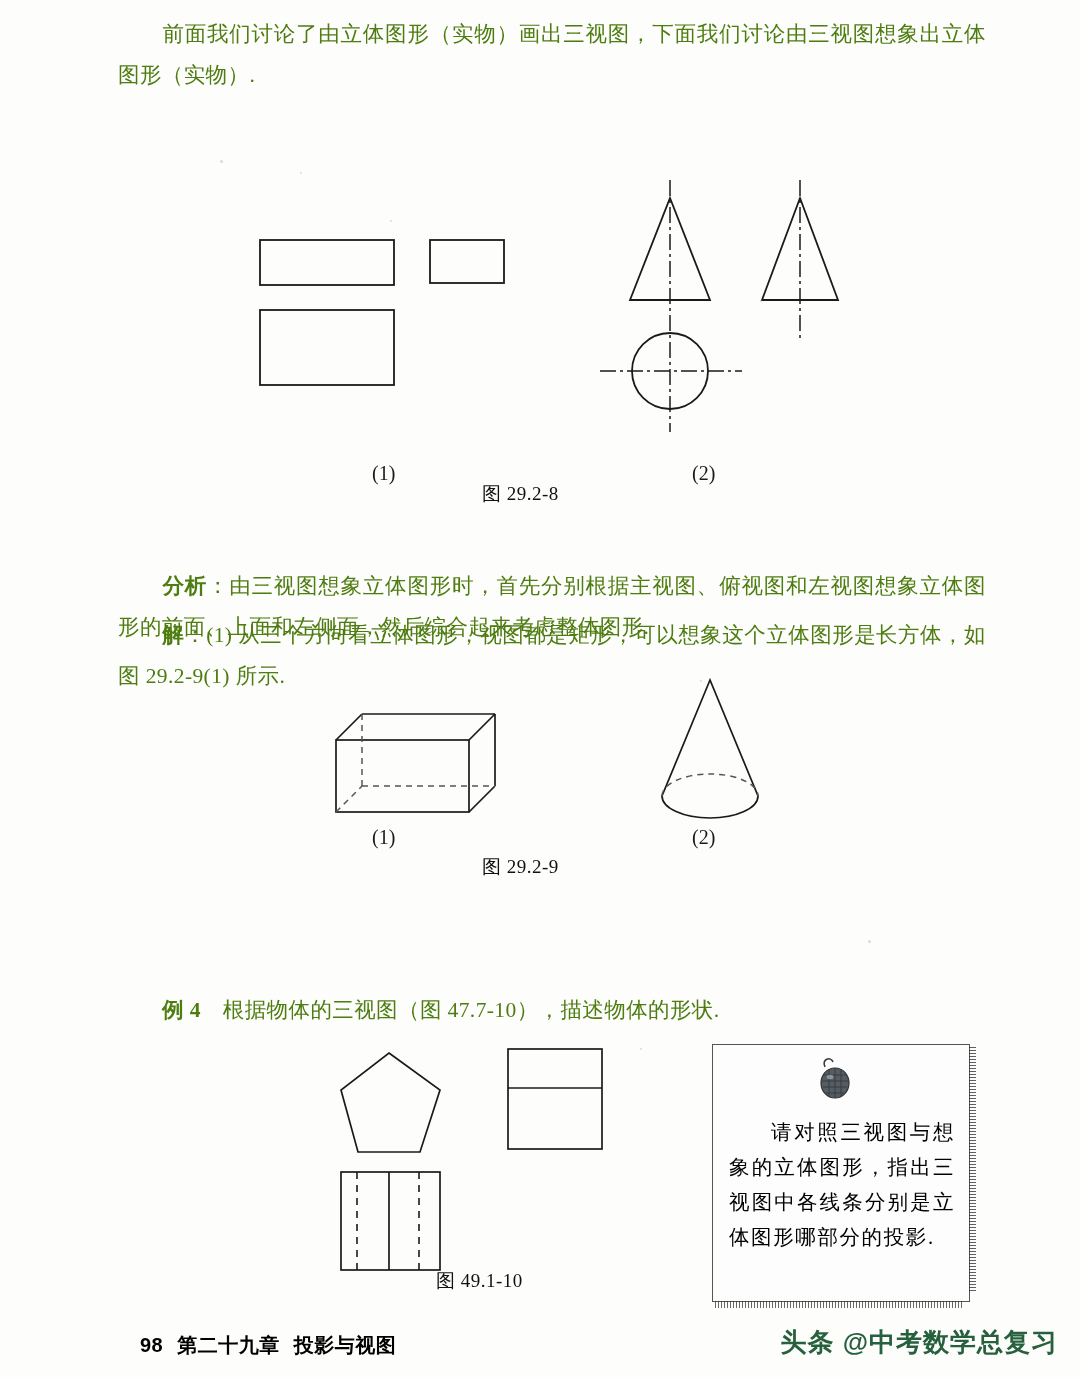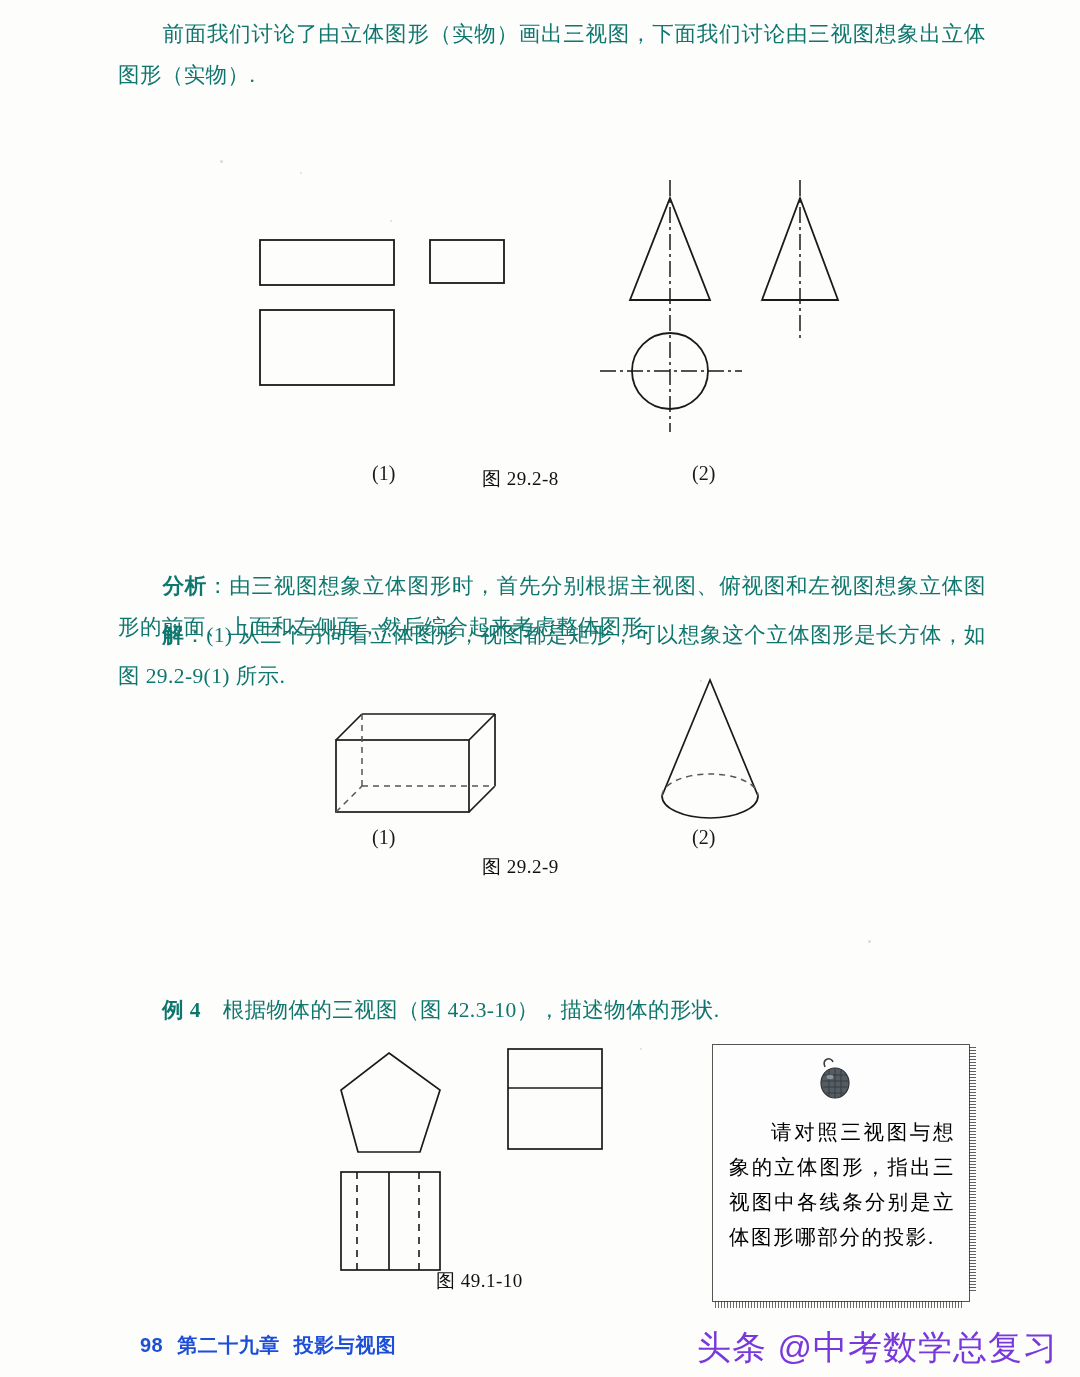--- a/index.html
+++ b/index.html
@@ -21,21 +21,21 @@
     inset: 0;
     background: #fdfdfc;
   }
 
   
   .para {
     position: absolute;
     font-size: 21.5px;
     line-height: 41px;
     letter-spacing: 0.4px;
-    color: #0f766e;
+    color: #4d7c0f;
     text-align: justify;
   }
   .para .ind { display: inline-block; width: 2.05em; }
   .bold { font-weight: bold; }
 
   .para-intro  { left: 118px; top: 14px;   width: 868px; }
   .para-ex3    { left: 118px; top: 124px;  width: 868px; }
   .para-fenxi  { left: 118px; top: 566px;  width: 868px; }
   .para-jie1   { left: 118px; top: 615px;  width: 868px; }
   .para-jie2   { left: 118px; top: 900px;  width: 868px; }
@@ -117,35 +117,35 @@
   }
   .note-text .ind { display: inline-block; width: 2em; }
 
   
   .footer {
     position: absolute;
     left: 140px;
     top: 1332px;
     font-size: 20px;
     letter-spacing: 0.5px;
-    color: #1d4ed8;
+    color: #000000;
     font-family: "Liberation Sans", sans-serif;
     font-weight: bold;
     white-space: nowrap;
   }
   .footer .pg { margin-right: 14px; }
   .footer .ch { margin-right: 14px; }
 
   .watermark {
     position: absolute;
     right: 22px;
     top: 1325px;
-    font-size: 34px;
-    font-weight: normal;
-    color: #6d28d9;
+    font-size: 26px;
+    font-weight: bold;
+    color: #14532d;
     letter-spacing: 1px;
     white-space: nowrap;
     font-family: "Liberation Sans", sans-serif;
     opacity: .92;
   }
 
   
   .speck {
     position: absolute;
     background: #bdbdbd;
@@ -180,21 +180,21 @@
       <g fill="none" stroke="#1a1a1a" stroke-width="1.5" stroke-dasharray="16 4 3 4">
 
         <line x1="430" y1="0" x2="430" y2="252"></line>
         <line x1="560" y1="0" x2="560" y2="160"></line>
         <line x1="360" y1="191" x2="502" y2="191"></line>
       </g>
     </svg>
   </div>
   <div class="fig-label" style="left:372px; top:462px;">(1)</div>
   <div class="fig-label" style="left:692px; top:462px;">(2)</div>
-  <div class="fig-caption" style="left:482px; top:466px;">图 29.2-8</div>
+  <div class="fig-caption" style="left:482px; top:481px;">图 29.2-8</div>
 
   <div class="para para-fenxi"><span class="ind"></span><span class="bold">分析</span><span>：由三视图想象立体图形时，首先分别根据主视图、俯视图和左视图想象立体图形的前面、上面和左侧面，然后综合起来考虑整体图形.</span></div>
 
   <div class="para para-jie1"><span class="ind"></span><span class="bold">解</span><span>：(1) 从三个方向看立体图形，视图都是矩形，可以想象这个立体图形是长方体，如图 29.2-9(1) 所示.</span></div>
 
   <div class="fig" style="left:320px; top:672px;">
     <svg width="460" height="150" viewBox="0 0 460 150" xmlns="http://www.w3.org/2000/svg">
 
       <g fill="none" stroke="#1a1a1a" stroke-width="1.7">
         <rect x="16" y="68" width="133" height="72"></rect>
@@ -216,21 +216,21 @@
       <g fill="none" stroke="#555" stroke-width="1.5" stroke-dasharray="6 5">
         <path d="M 342 124 A 48 22 0 0 1 438 124"></path>
       </g>
     </svg>
   </div>
   <div class="fig-label" style="left:372px; top:826px;">(1)</div>
   <div class="fig-label" style="left:692px; top:826px;">(2)</div>
   <div class="fig-caption" style="left:482px; top:854px;">图 29.2-9</div>
 
 
-  <div class="para para-ex4"><span class="ind"></span><span class="bold">例 4</span><span>　根据物体的三视图（图 42.3-10），描述物体的形状.</span></div>
+  <div class="para para-ex4"><span class="ind"></span><span class="bold">例 4</span><span>　根据物体的三视图（图 47.7-10），描述物体的形状.</span></div>
 
   <div class="fig" style="left:330px; top:1044px;">
     <svg width="290" height="240" viewBox="0 0 290 240" xmlns="http://www.w3.org/2000/svg">
 
       <polygon points="59,9 110,46 90,108 28,108 11,46" fill="none" stroke="#1a1a1a" stroke-width="1.7"></polygon>
 
       <g fill="none" stroke="#1a1a1a" stroke-width="1.7">
         <rect x="178" y="5" width="94" height="100"></rect>
         <line x1="178" y1="44" x2="272" y2="44"></line>
       </g>

